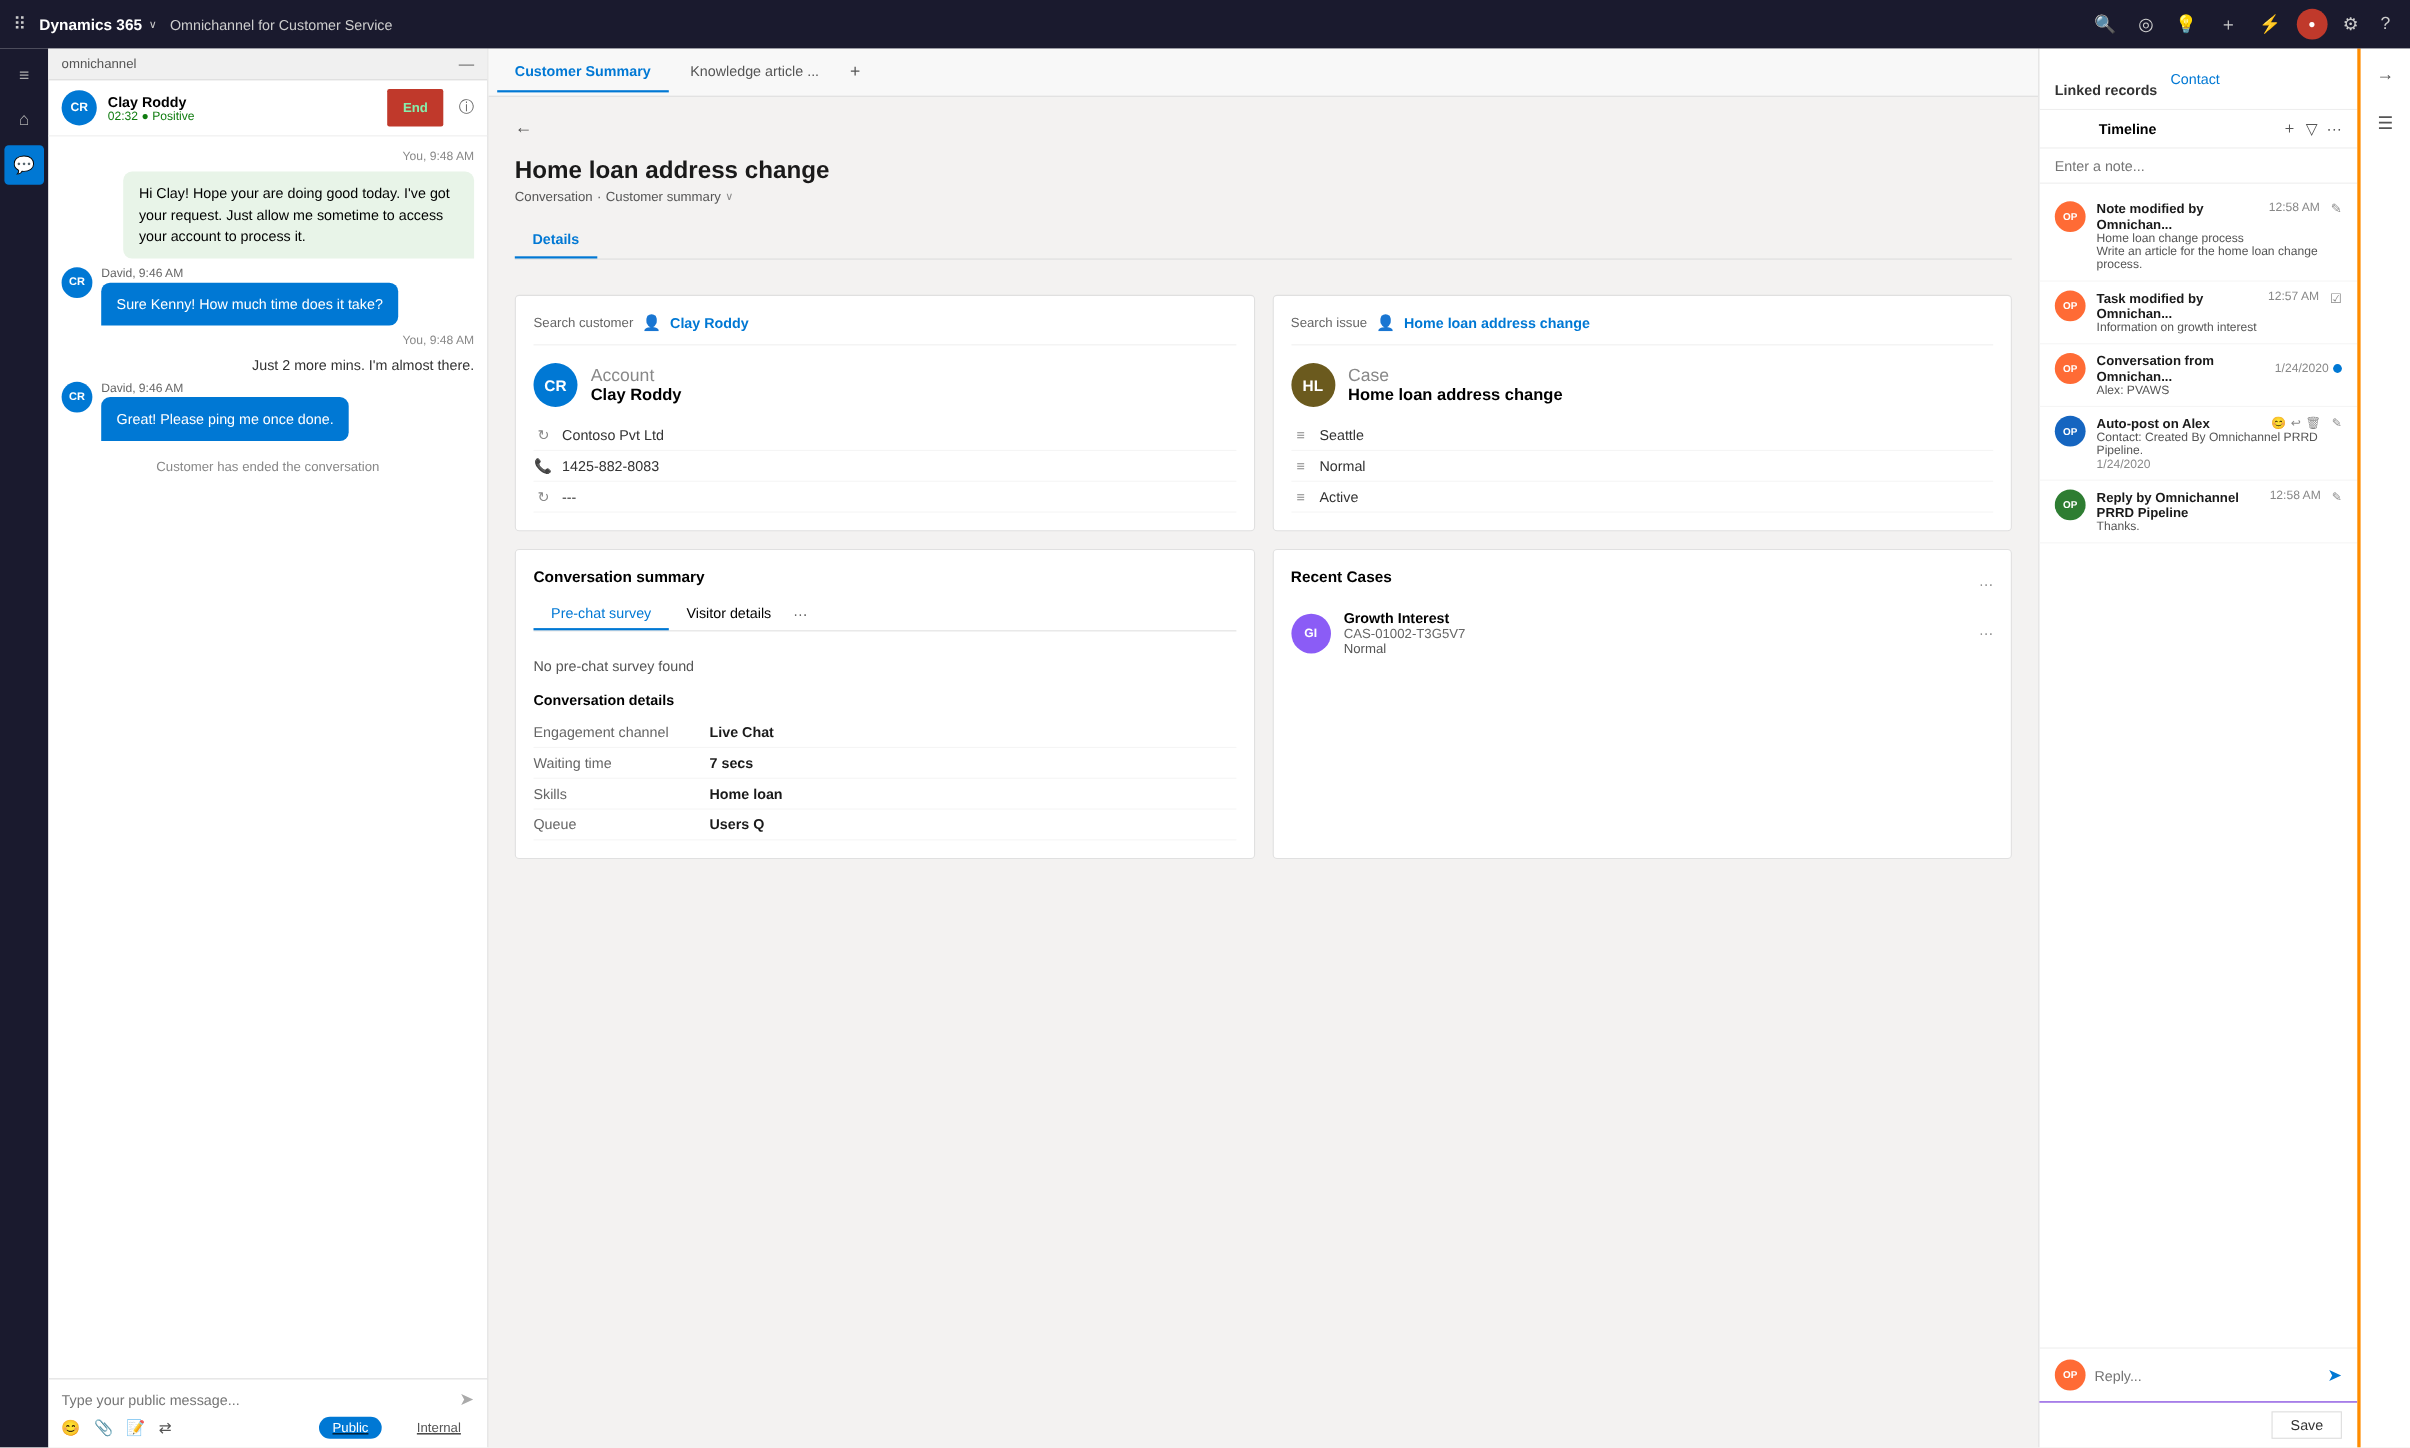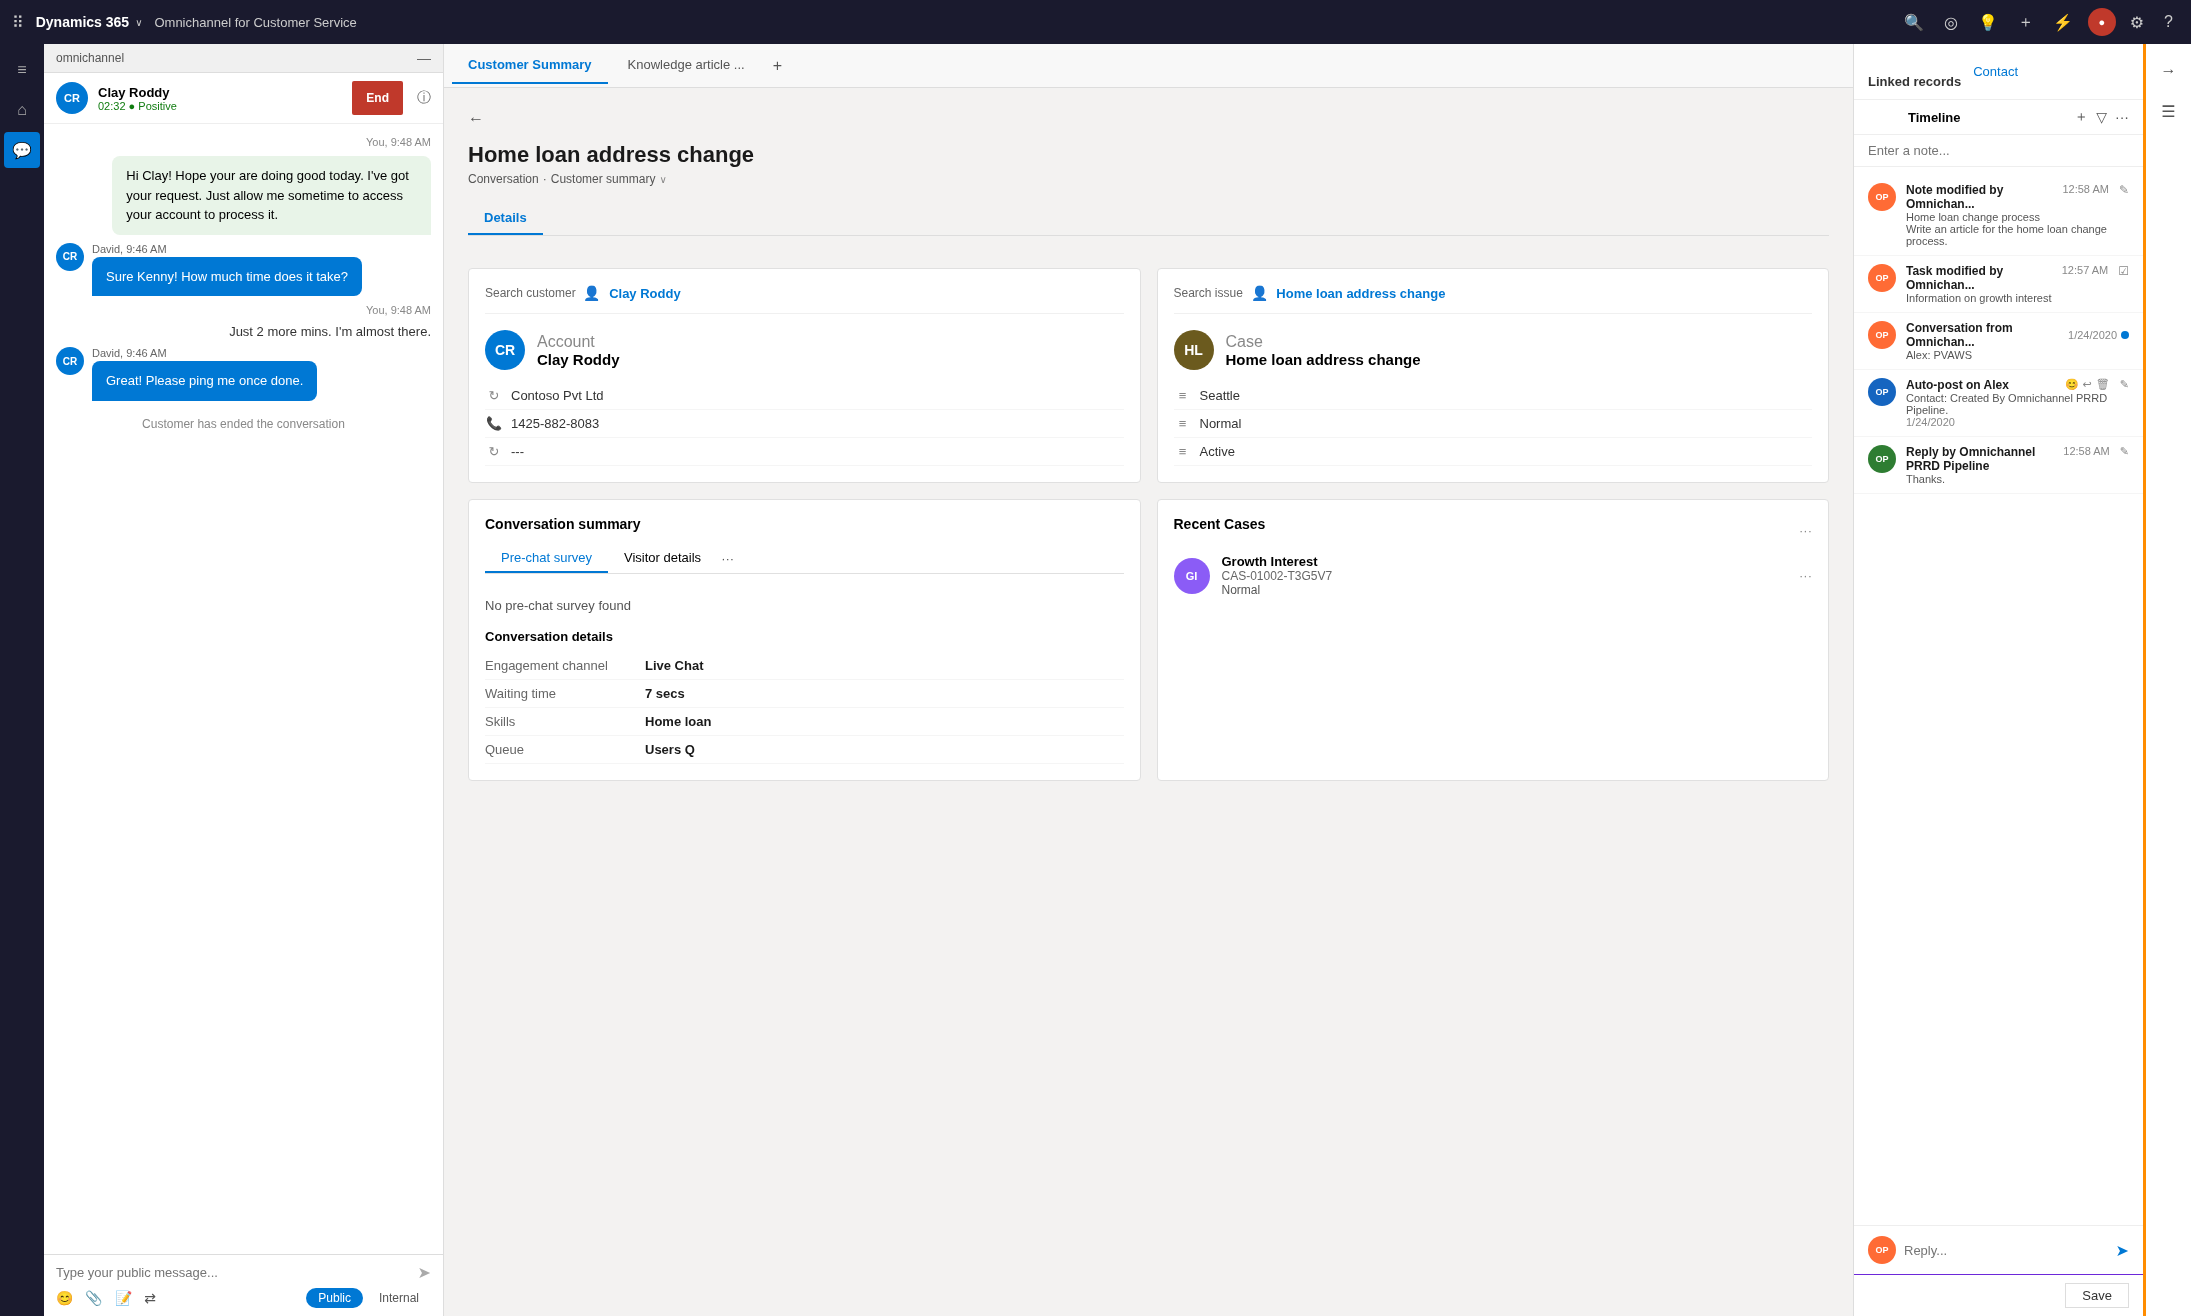--- a/index.html
+++ b/index.html
@@ -80,21 +80,21 @@
     }
     .contact-avatar-cr {
       width: 32px; height: 32px; border-radius: 50%;
       background: #0078d4; color: white; font-size: 11px; font-weight: 700;
       display: flex; align-items: center; justify-content: center; flex-shrink: 0;
     }
     .contact-info { flex: 1; }
     .contact-name { font-size: 13px; font-weight: 600; }
     .contact-meta { font-size: 11px; color: #107c10; }
     .end-btn {
-      background: #c0392b; color: #ffffff; border: none; padding: 10px 14px;
+      background: #c0392b; color: #86efac; border: none; padding: 10px 14px;
       font-size: 12px; font-weight: 600; border-radius: 2px; cursor: pointer;
     }
     .info-icon { color: #666; font-size: 14px; cursor: pointer; margin-left: 4px; }
 
     
     .chat-messages {
       flex: 1;
       overflow-y: auto;
       padding: 12px;
       display: flex;
@@ -147,21 +147,21 @@
       background: transparent;
     }
     .send-icon { color: #aaa; cursor: pointer; font-size: 16px; }
     .chat-toolbar {
       display: flex;
       align-items: center;
       padding: 6px 0 0 0;
       gap: 12px;
     }
     .chat-toolbar-icon { color: #555; font-size: 14px; cursor: pointer; }
-    .chat-mode-btns { margin-left: auto; display: flex; gap: 4px; }
+    .chat-mode-btns { margin-left: auto; display: flex; gap: 20px; text-decoration: underline; }
     .mode-btn { padding: 3px 12px; border-radius: 12px; font-size: 12px; border: none; cursor: pointer; }
     .mode-btn.active { background: #0078d4; color: white; }
     .mode-btn.inactive { background: transparent; color: #555; }
 
     
     .main-content {
       flex: 1;
       display: flex;
       flex-direction: column;
       overflow: hidden;

